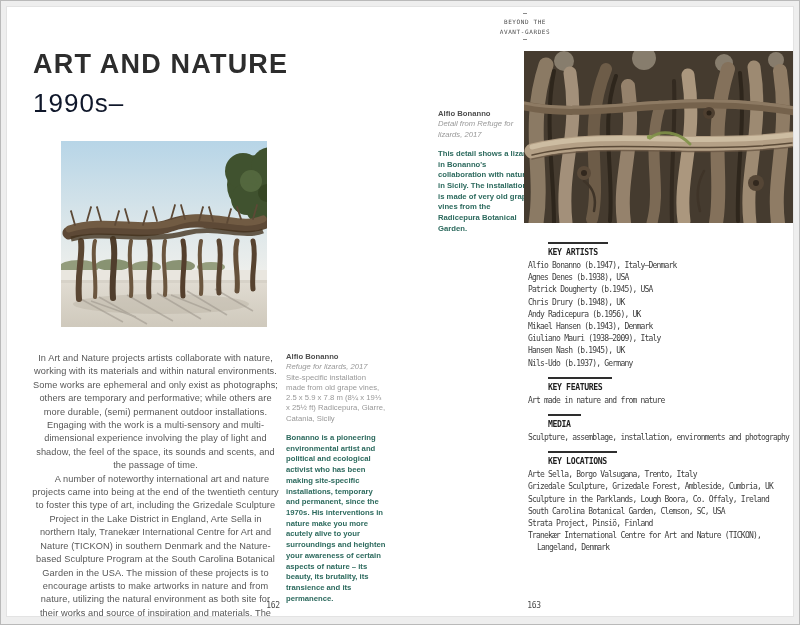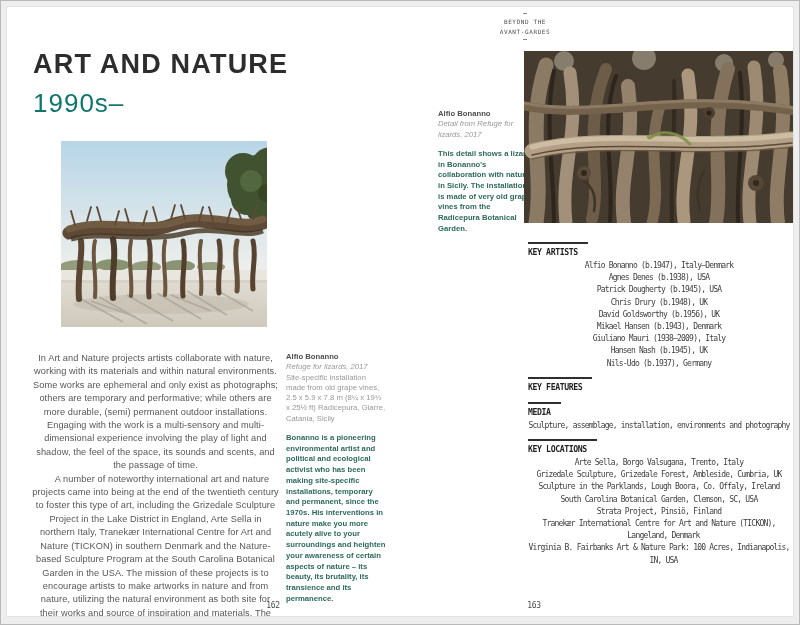--- a/index.html
+++ b/index.html
@@ -13,21 +13,21 @@
     background:#ffffff; box-shadow:0 0 0 1px #e3e3e3;
     overflow:hidden;
   }
   
   .title {
     position:absolute; left:26px; top:42px;
     font-size:27px; font-weight:bold; letter-spacing:1.2px; color:#2d2d2d;
   }
   .period {
     position:absolute; left:26px; top:81px;
-    font-size:26px; font-weight:normal; letter-spacing:1px; color:#0f766e;
+    font-size:26px; font-weight:normal; letter-spacing:1px; color:#0f172a;
   }
   .photo-left { position:absolute; left:54px; top:134px; width:206px; height:186px; }
   .photo-right { position:absolute; left:517px; top:44px; width:271px; height:172px; }
   .photo-left svg, .photo-right svg { display:block; width:100%; height:100%; }
 
   .body-text {
     position:absolute; left:24px; top:345px; width:249px;
     font-size:9.2px; line-height:13.4px; letter-spacing:.1px; color:#565656;
   }
   .body-text p { margin:0;text-align:center; }
@@ -64,23 +64,23 @@
     position:absolute; left:431px; top:102px; width:95px;
     font-size:7.7px; line-height:10.3px; color:#999999;
   }
 
   .sections { position:absolute; left:521px; top:234px; width:262px; }
   .sec { margin-bottom:6px; }
   .sec-heading {
     display:inline-block;
     font-family:"DejaVu Sans Mono", monospace; font-size:8.2px; font-weight:bold;
     letter-spacing:-0.4px; color:#1f1f1f;
-    border-top:2px solid #2e2e2e; padding:3px 10px 0 0; margin-bottom:3px;
-  }
-  .sec ul { list-style:none;text-align:center; }
+    border-top:2px solid #2e2e2e; padding:3px 10px 0 0; margin-bottom:3px;margin-left:20px;
+  }
+  .sec ul { list-style:none; }
   .sec li {
     font-family:"DejaVu Sans Mono", monospace; font-size:8px;
     letter-spacing:-0.8px; line-height:12.2px; color:#3d3d3d;
     padding-left:9px; text-indent:-9px;
   }
 </style>
 </head>
 <body>
 
 <div class="outer">
@@ -253,46 +253,48 @@
     </div>
 
     <div class="sections">
       <div class="sec">
         <div class="sec-heading">KEY ARTISTS</div>
         <ul>
           <li>Alfio Bonanno (b.1947), Italy–Denmark</li>
           <li>Agnes Denes (b.1938), USA</li>
           <li>Patrick Dougherty (b.1945), USA</li>
           <li>Chris Drury (b.1948), UK</li>
-          <li>David Goldsworthy (b.1956), UK</li>
+          <li>Andy Radicepura (b.1956), UK</li>
           <li>Mikael Hansen (b.1943), Denmark</li>
           <li>Giuliano Mauri (1938–2009), Italy</li>
           <li>Hansen Nash (b.1945), UK</li>
           <li>Nils-Udo (b.1937), Germany</li>
         </ul>
       </div>
       <div class="sec">
         <div class="sec-heading">KEY FEATURES</div>
+        <ul>
+          <li>Art made in nature and from nature</li>
+        </ul>
       </div>
       <div class="sec">
         <div class="sec-heading">MEDIA</div>
         <ul>
           <li>Sculpture, assemblage, installation, environments and photography</li>
         </ul>
       </div>
       <div class="sec">
         <div class="sec-heading">KEY LOCATIONS</div>
         <ul>
           <li>Arte Sella, Borgo Valsugana, Trento, Italy</li>
           <li>Grizedale Sculpture, Grizedale Forest, Ambleside, Cumbria, UK</li>
           <li>Sculpture in the Parklands, Lough Boora, Co. Offaly, Ireland</li>
           <li>South Carolina Botanical Garden, Clemson, SC, USA</li>
           <li>Strata Project, Pinsiö, Finland</li>
           <li>Tranekær International Centre for Art and Nature (TICKON), Langeland, Denmark</li>
-          <li>Virginia B. Fairbanks Art &amp; Nature Park: 100 Acres, Indianapolis, IN, USA</li>
         </ul>
       </div>
     </div>
 
     <div class="page-num right">163</div>
 
   </div>
 </div>
 
 </body></html>

